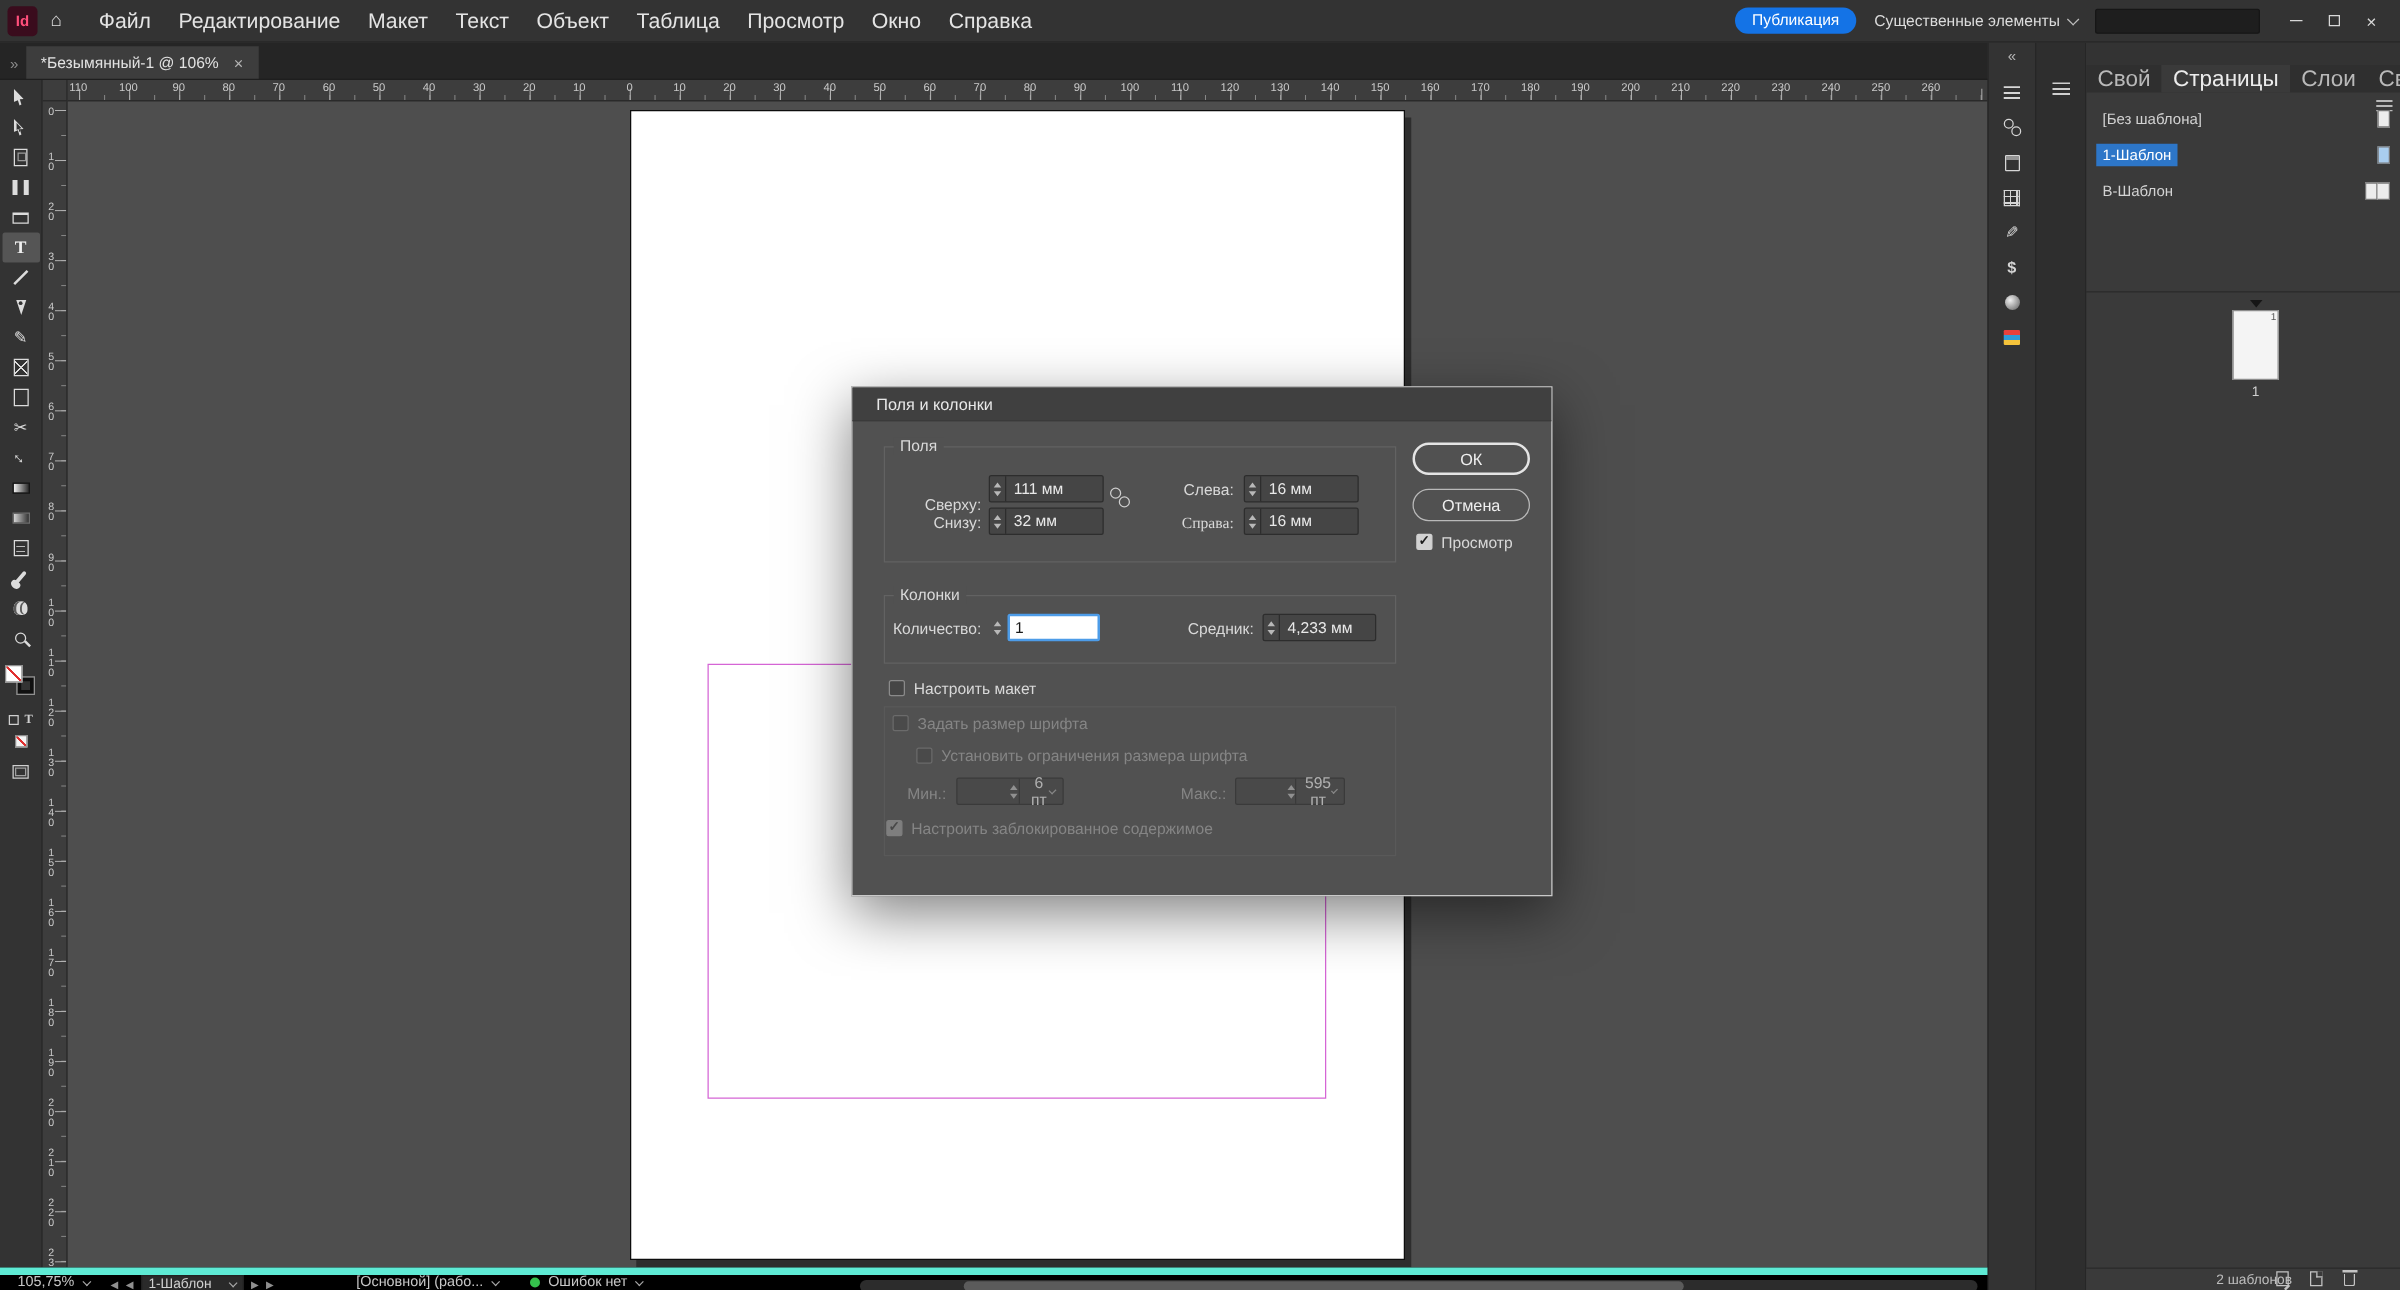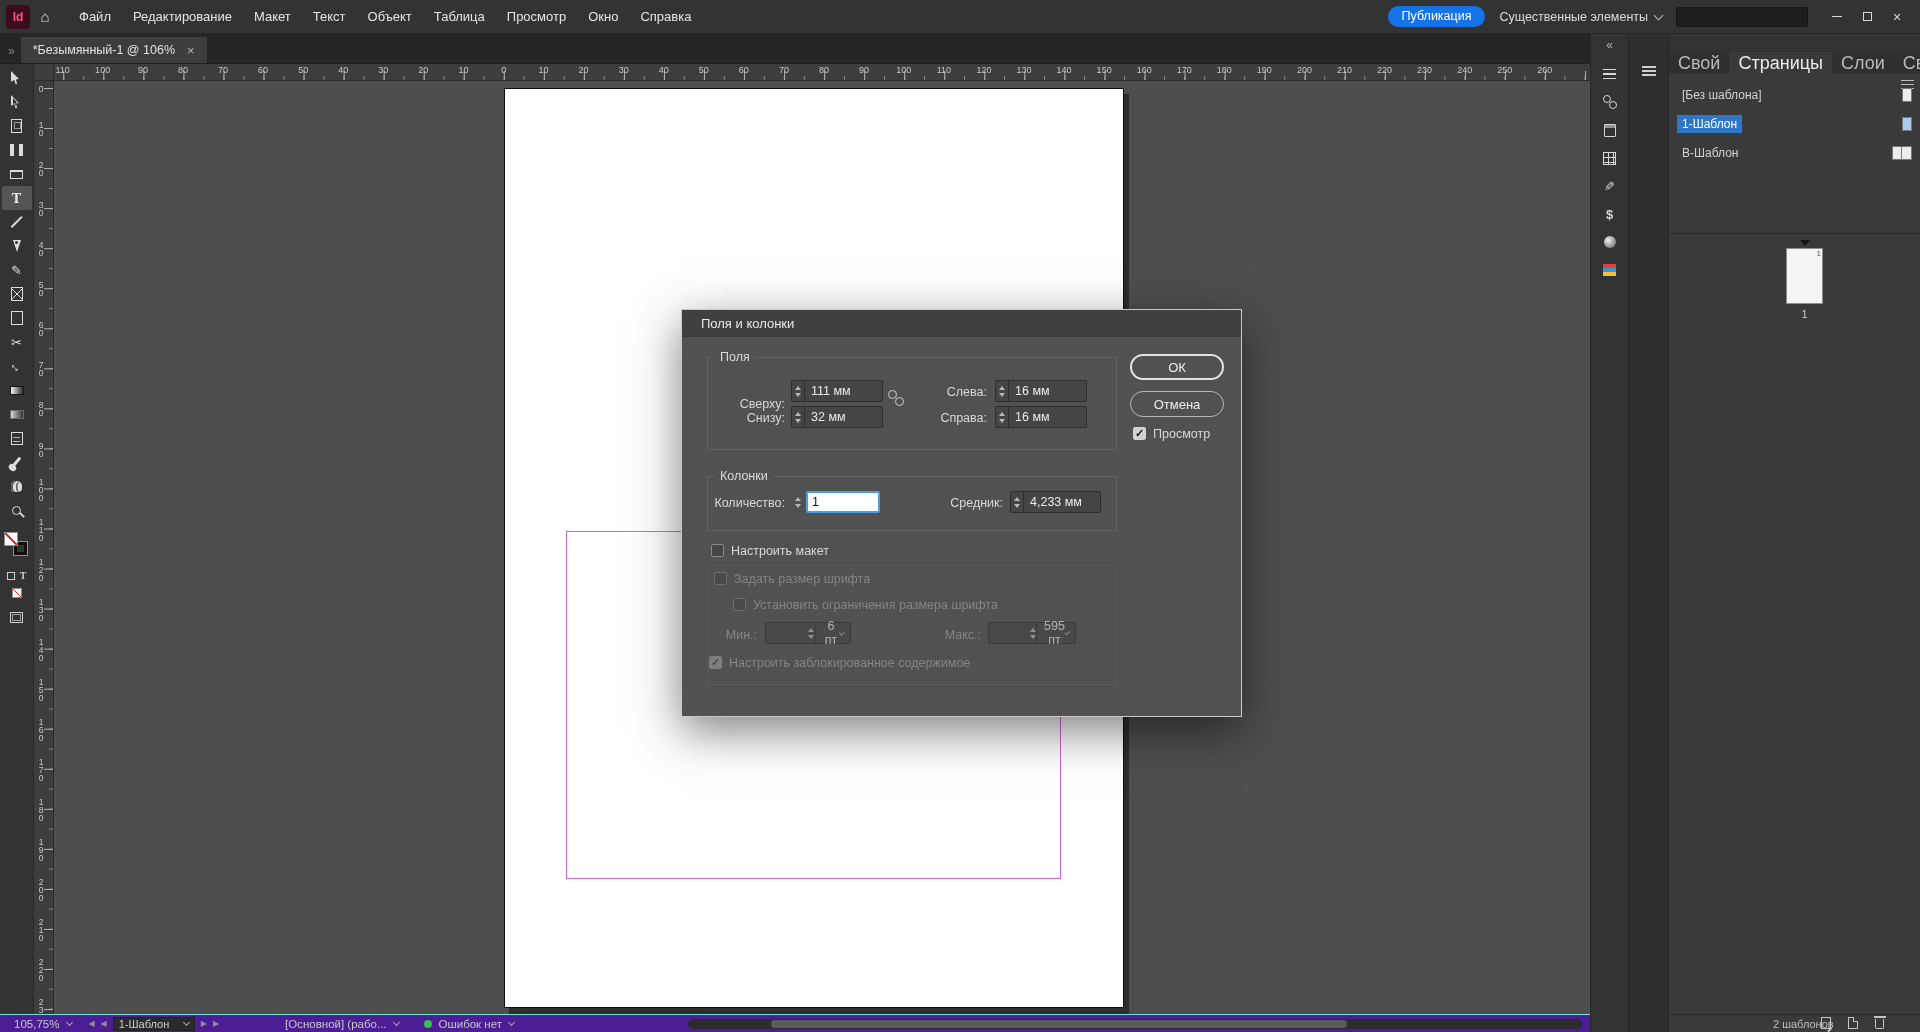--- a/index.html
+++ b/index.html
@@ -7,21 +7,21 @@
     font-family:"Liberation Sans", sans-serif; -webkit-font-smoothing:antialiased; }
   #app { position:relative; width:1920px; height:1032px; background:#333; color:#ddd; }
 
   
   .menubar { position:absolute; left:0; top:0; width:1920px; height:34px; background:#333;
     display:flex; align-items:center; border-bottom:1px solid #272727; z-index:30; }
   .app-logo { width:24px; height:24px; margin-left:6px; border-radius:4px; background:#3a0c1d;
     color:#ff4f7b; font-weight:bold; font-size:12px; display:flex; align-items:center; justify-content:center; }
   .home-icon { width:30px; text-align:center; font-size:15px; color:#e0e0e0; }
   .menus { display:flex; align-items:center; margin-left:8px; }
-  .menu-item { padding:0 11px; font-size:13px; color:#e4e4e4; line-height:34px; cursor:default; }
+  .menu-item { padding:0 11px; font-size:17px; color:#e4e4e4; line-height:34px; cursor:default; }
   .menu-right { margin-left:auto; display:flex; align-items:center; gap:14px; padding-right:8px; }
   .publish-btn { background:#1473e6; color:#fff; font-size:12.5px; height:21px; line-height:21px;
     padding:0 14px; border-radius:11px; }
   .workspace-switch { display:flex; align-items:center; gap:7px; font-size:12.5px; color:#dcdcdc; }
   .chev { width:7px; height:7px; border-right:1.5px solid #bdbdbd; border-bottom:1.5px solid #bdbdbd;
     transform:rotate(45deg); display:inline-block; margin-top:-3px; }
   .search-input { width:132px; height:20px; background:#1e1e1e; border:1px solid #161616; border-radius:2px;
     color:#ddd; font-size:12px; padding:0 6px; outline:none; }
   .win-controls { display:flex; }
   .win-btn { width:30px; height:34px; display:flex; align-items:center; justify-content:center; color:#d8d8d8; font-size:14px; }
@@ -172,22 +172,22 @@
   .edit-page-icon::after { content:""; position:absolute; right:-2px; bottom:-2px; width:5px; height:1.5px;
     background:#c4c4c4; transform:rotate(-45deg); }
   .create-page-icon { width:10px; height:12px; border:1px solid #c4c4c4; position:relative; background:#3a3a3a; }
   .create-page-icon::before { content:""; position:absolute; right:-1px; top:-1px; width:4px; height:4px;
     background:#3a3a3a; border-left:1px solid #c4c4c4; border-bottom:1px solid #c4c4c4; }
   .delete-page-icon { width:9px; height:10px; border:1px solid #c4c4c4; border-top:none; border-radius:0 0 2px 2px;
     position:relative; margin-top:2px; }
   .delete-page-icon::before { content:""; position:absolute; left:-2.5px; top:-3px; width:12px; height:1.5px; background:#c4c4c4; }
 
   
-  .statusbar { position:absolute; left:0; top:1014px; width:1590px; height:18px; background:#4c1d95;
-    border-top:1px solid #5eead4; display:flex; align-items:center; z-index:16; font-size:11.5px; color:#c7c7c7; }
+  .statusbar { position:absolute; left:0; top:1014px; width:1590px; height:18px; background:#000000;
+    border-top:6px solid #5eead4; display:flex; align-items:flex-start; z-index:16; font-size:11.5px; color:#c7c7c7; }
   .zoom-ctrl { display:flex; align-items:center; gap:8px; padding:0 10px 0 14px; }
   .chev-sm { width:5px; height:5px; border-right:1.2px solid #a8a8a8; border-bottom:1.2px solid #a8a8a8;
     transform:rotate(45deg); display:inline-block; margin-top:-2px; }
   .nav-group { display:flex; align-items:center; gap:6px; padding:0 6px; }
   .nav-arrow { color:#8f8f8f; font-size:8px; }
   .page-nav-field { width:82px; height:14px; background:#2a2a2a; border:1px solid #222; display:flex;
     align-items:center; justify-content:space-between; padding:0 5px; font-size:11px; color:#d0d0d0; }
   .preflight { display:flex; align-items:center; gap:7px; padding-left:60px; }
   .preflight-dot { width:8px; height:8px; border-radius:50%; background:#35c24d; }
   .hscrollbar { position:absolute; left:688px; top:4px; width:894px; height:10px; background:#2c2c2c; border-radius:5px; }
@@ -595,21 +595,21 @@
       <span class="num-value">16 мм</span>
     </div>
     <span class="dlg-label" style="left:20px; top:100px; width:83px;">Снизу:</span>
     <div class="num-field" style="left:109px; top:96px; width:92px;">
       <span class="stepper">
           <span class="step-up"></span>
           <span class="step-down"></span>
         </span>
       <span class="num-value">32 мм</span>
     </div>
-    <span class="dlg-label" style="left:230px; top:100px; width:75px;">Справа:</span>
+    <span class="dlg-label" style="left:230px; top:100px; width:75px;font-family:Liberation Serif, serif;">Справа:</span>
     <div class="num-field" style="left:313px; top:96px; width:92px;">
       <span class="stepper">
           <span class="step-up"></span>
           <span class="step-down"></span>
         </span>
       <span class="num-value">16 мм</span>
     </div>
     <span class="chain-icon"></span>
 
     <div class="dlg-btn primary">ОК</div>

